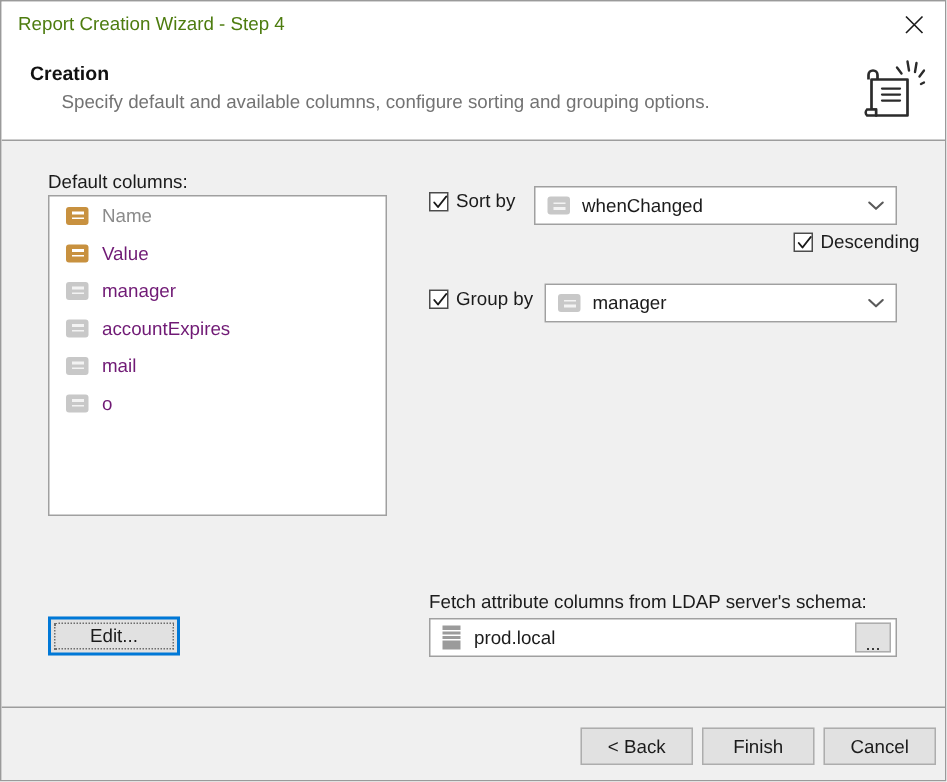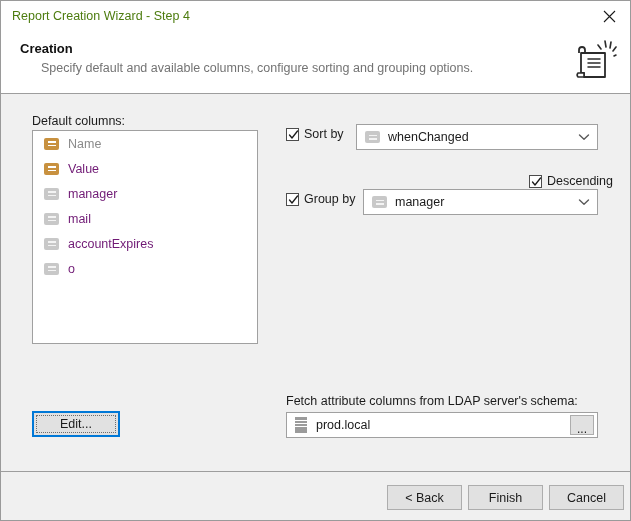--- a/index.html
+++ b/index.html
@@ -305,29 +305,29 @@
             <i></i>
           </span>
         <span class="item-text">manager</span>
       </div>
 
       <div class="list-item">
         <span class="col-icon plain">
             <i></i>
             <i></i>
           </span>
+        <span class="item-text">accountExpires</span>
+      </div>
+
+      <div class="list-item">
+        <span class="col-icon plain">
+            <i></i>
+            <i></i>
+          </span>
         <span class="item-text">mail</span>
-      </div>
-
-      <div class="list-item">
-        <span class="col-icon plain">
-            <i></i>
-            <i></i>
-          </span>
-        <span class="item-text">accountExpires</span>
       </div>
 
       <div class="list-item">
         <span class="col-icon plain">
             <i></i>
             <i></i>
           </span>
         <span class="item-text">o</span>
       </div>
 
@@ -364,21 +364,21 @@
           <i></i>
         </span>
       <span class="combo-text">whenChanged</span>
       <span class="combo-arrow">
         <svg width="12" height="8" viewBox="0 0 12 8">
           <path d="M1.5,2 L6,6.2 L10.5,2" stroke="#5a5a5a" stroke-width="1.4" fill="none" stroke-linecap="round" stroke-linejoin="round"></path>
         </svg>
       </span>
     </div>
 
-    <div class="checkbox" style="left:528px; top:80px;align-items:flex-end;">
+    <div class="checkbox" style="left:528px; top:60px;align-items:flex-end;">
       <span class="cb-box">
         <svg width="13" height="13" viewBox="0 0 13 13">
           <path d="M2.5,7 L5,10 L10.5,3" stroke="#1b1b1b" stroke-width="1.3" fill="none" stroke-linecap="round" stroke-linejoin="round"></path>
         </svg>
       </span>
       <span class="cb-label">Descending</span>
     </div>
 
     <div class="checkbox" style="left:285px; top:98px;">
       <span class="cb-box">

